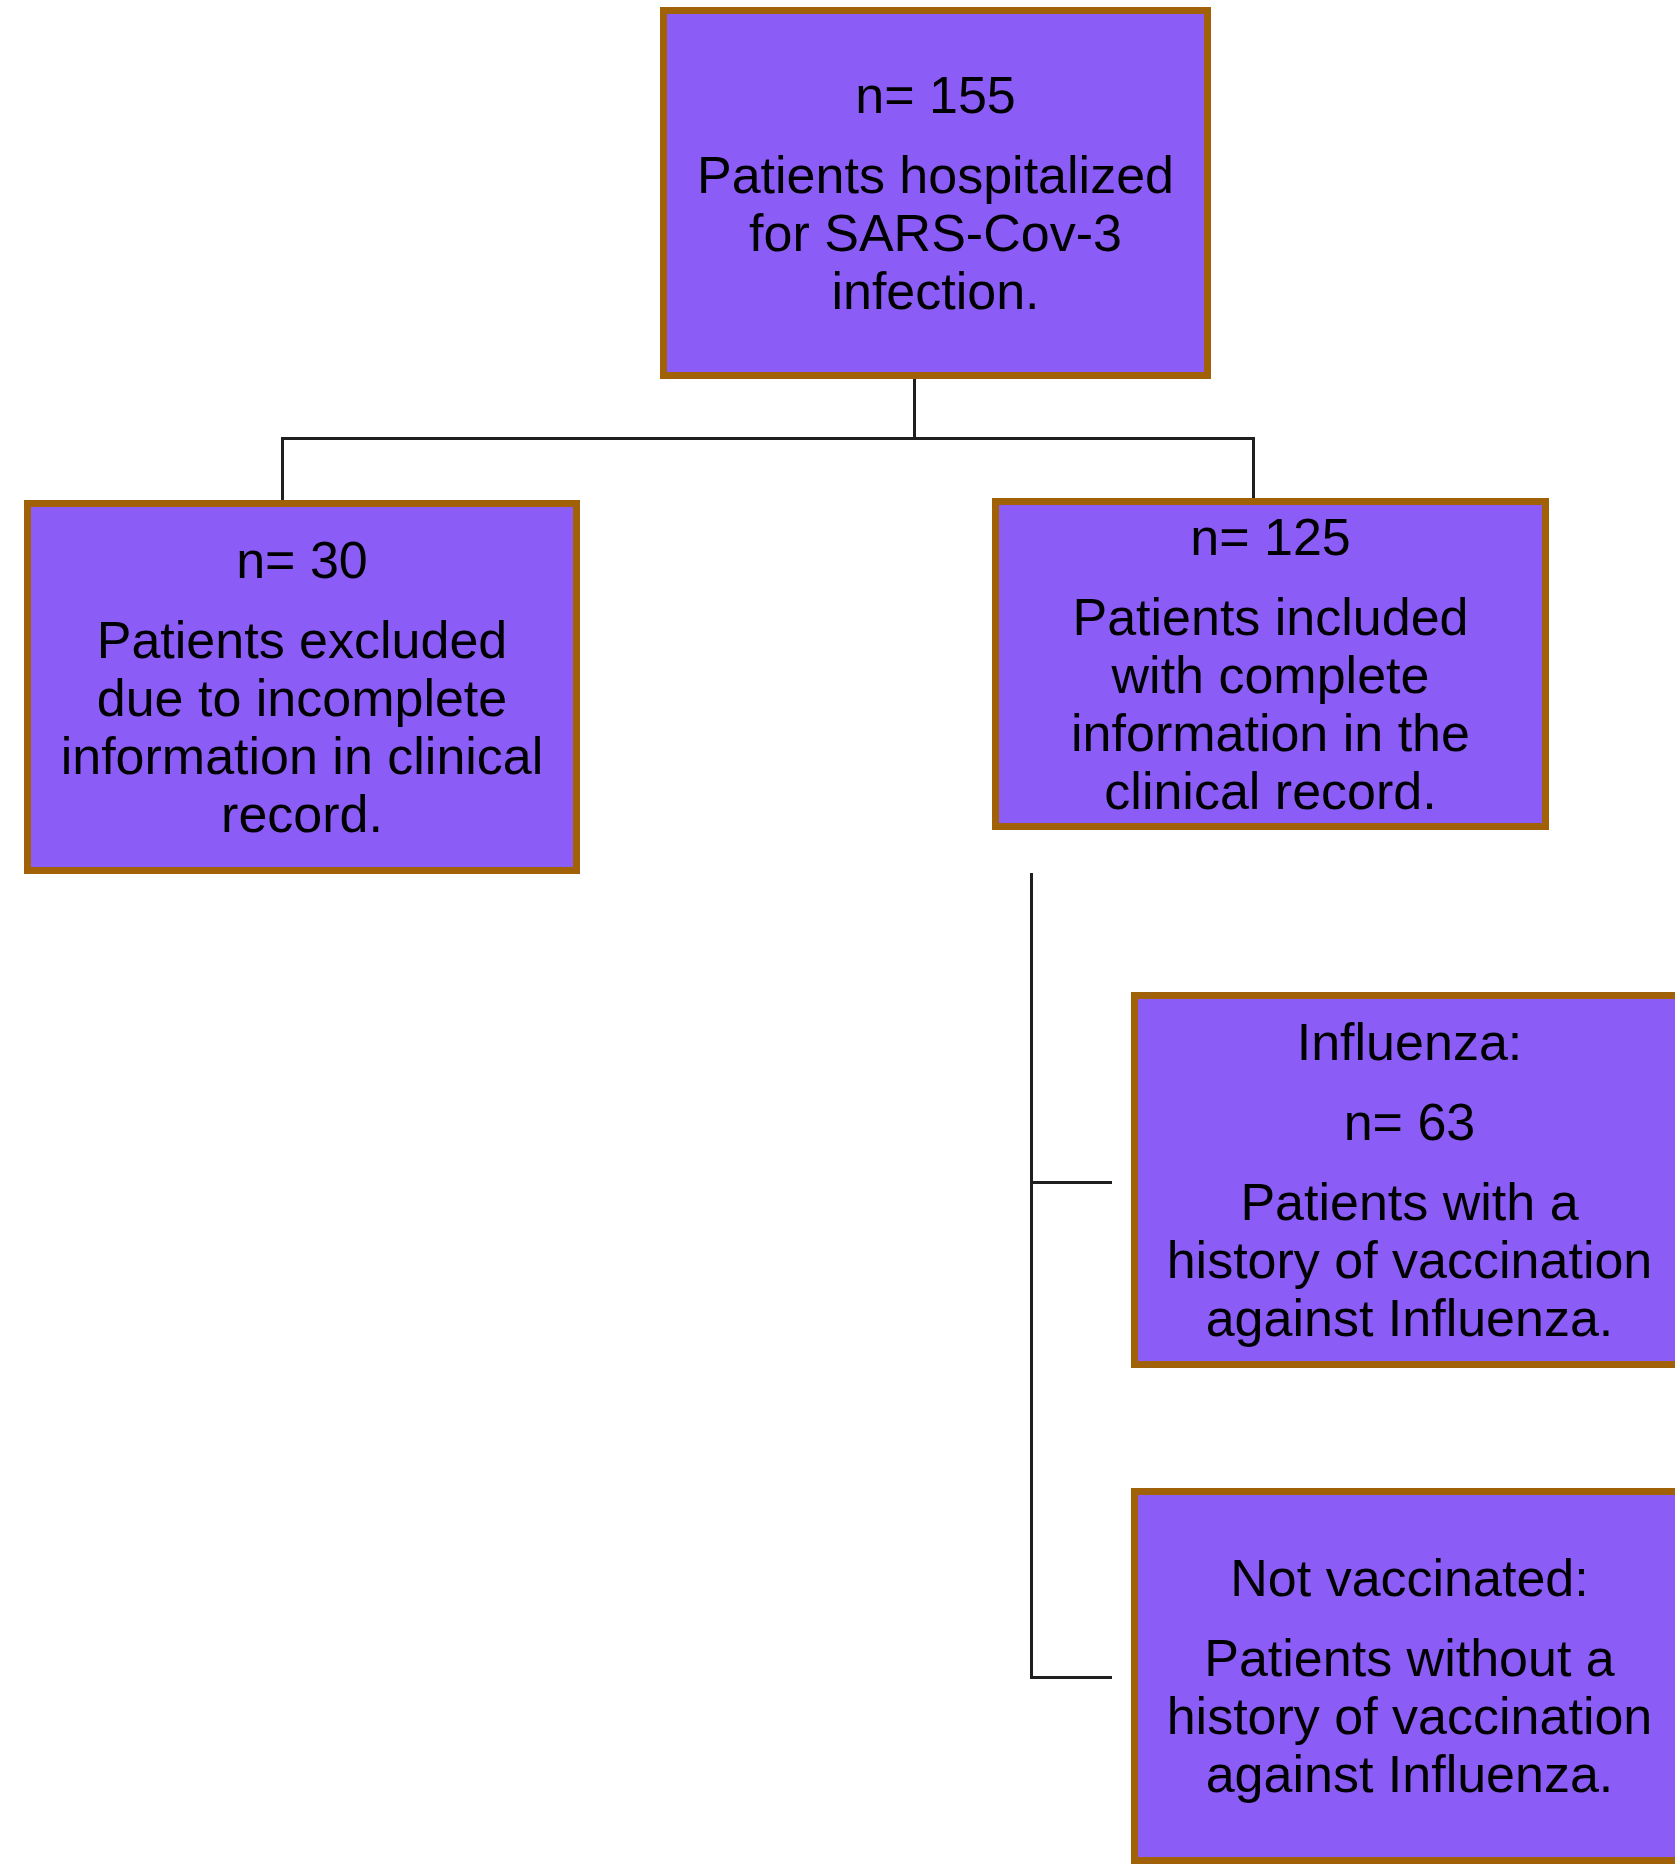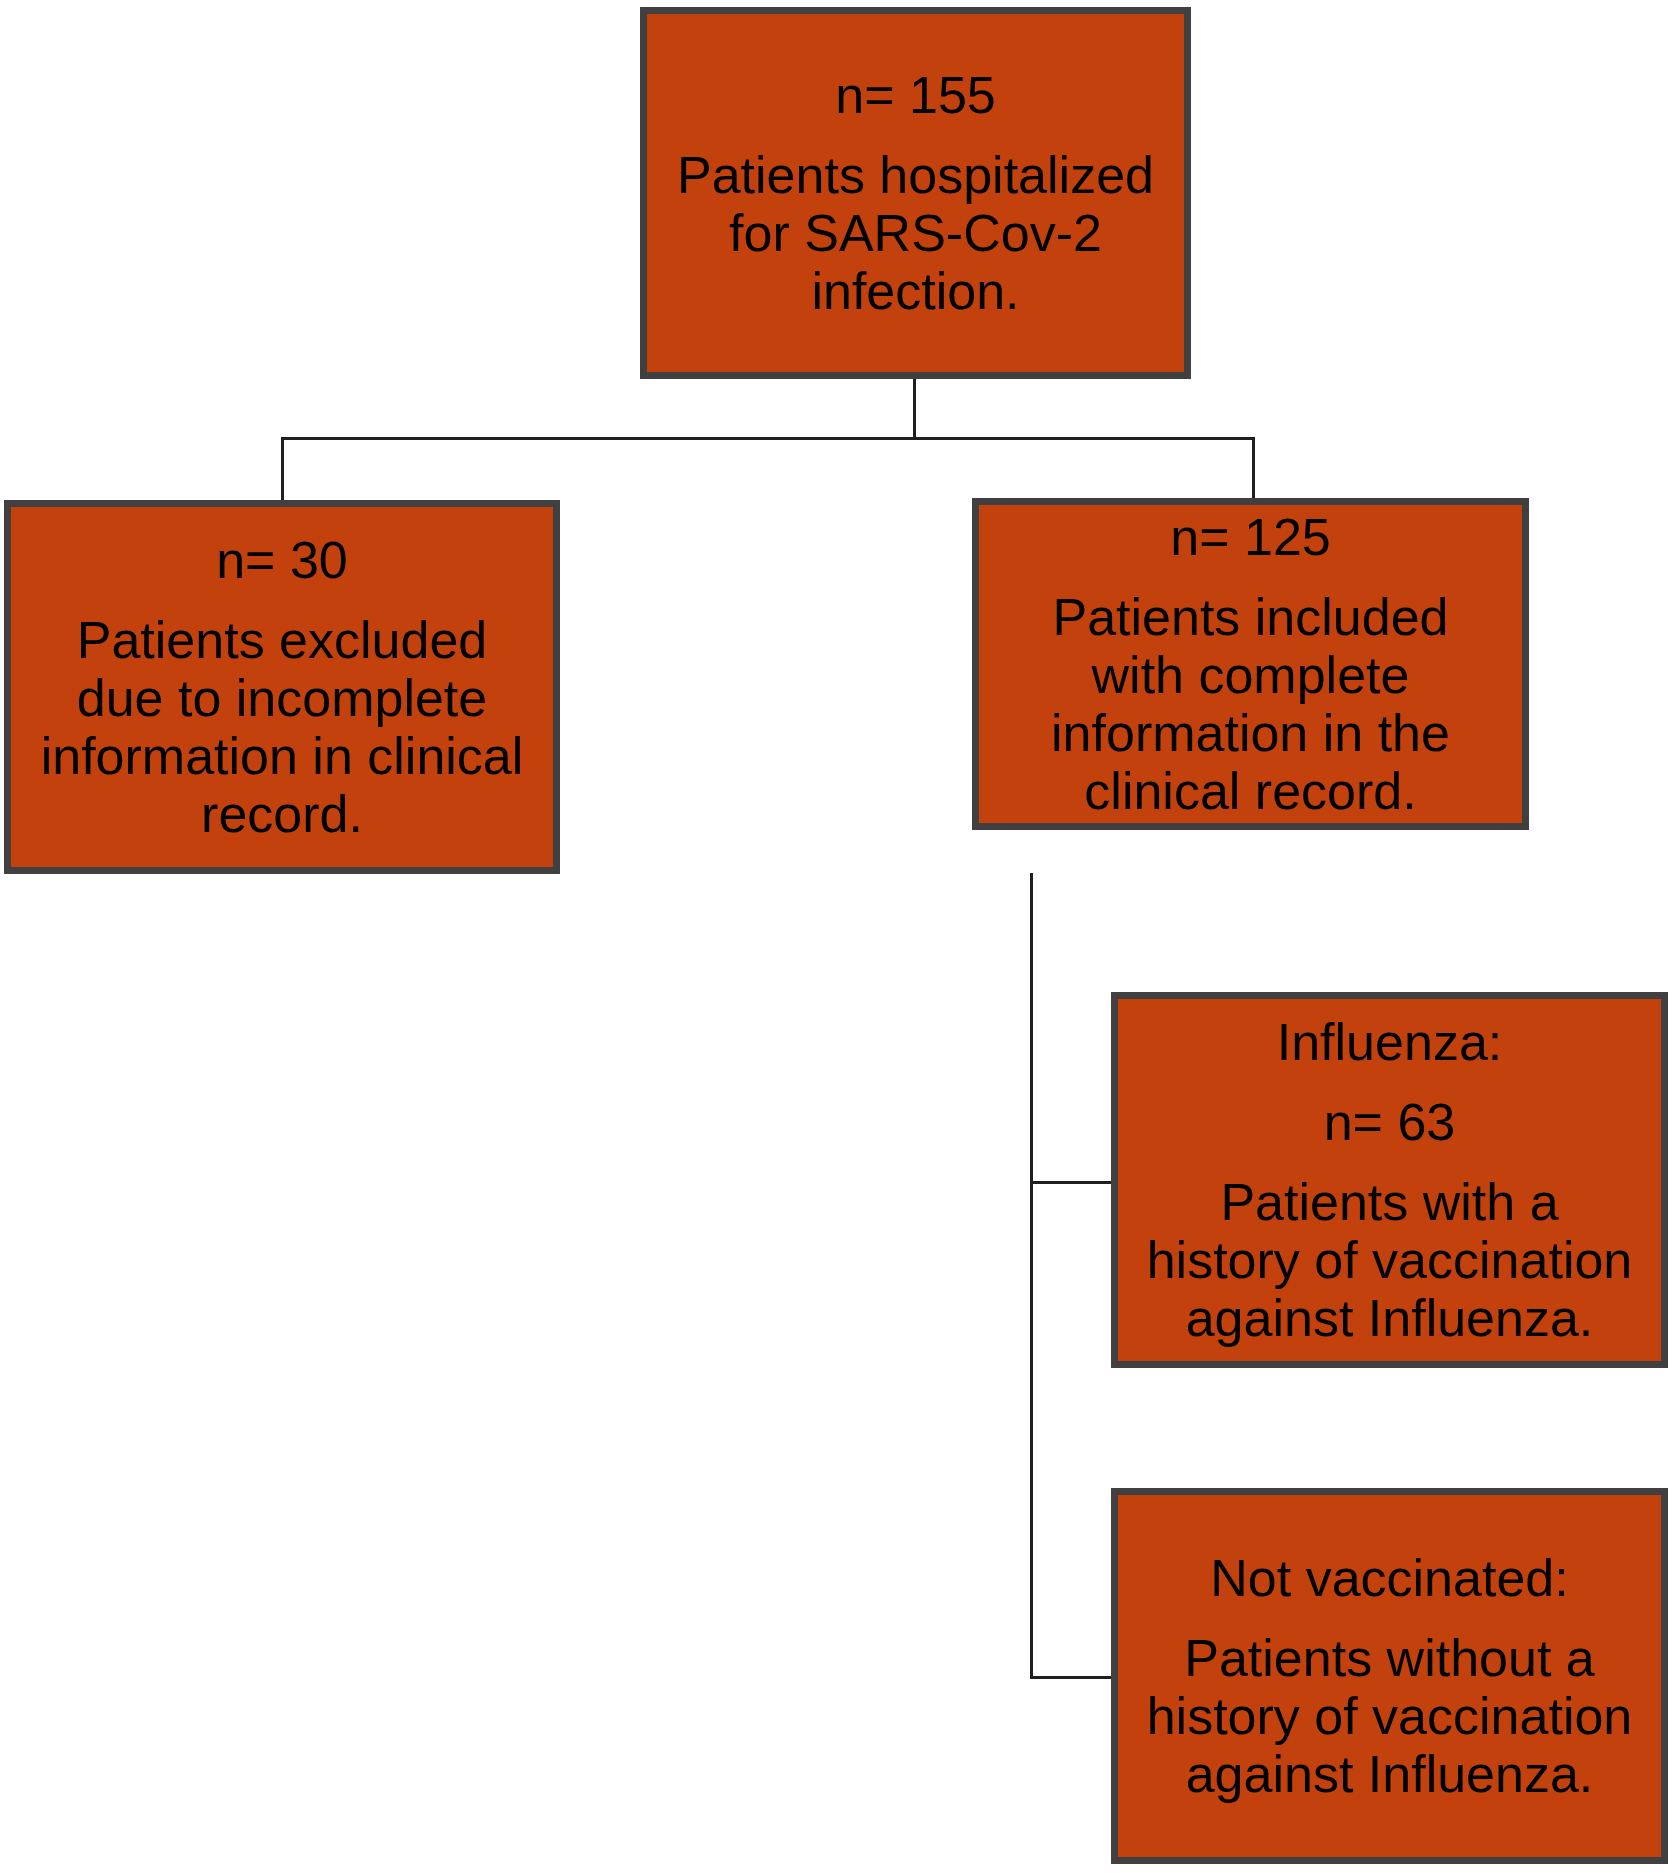--- a/index.html
+++ b/index.html
@@ -11,29 +11,30 @@
     position: relative;
     width: 1675px;
     height: 1873px;
     background: #ffffff;
     font-family: "Liberation Sans", sans-serif;
     color: #000000;
   }
   .node {
     position: absolute;
     box-sizing: border-box;
-    border: 7px solid #404040;
-    background: #c2410c;
+    border: 7px solid #a16207;
+    background: #8b5cf6;
     display: flex;
     flex-direction: column;
     align-items: center;
     justify-content: center;
     text-align: center;
     font-size: 52px;
     line-height: 58px;
+    margin-left: 20px;
   }
   .block {
     white-space: pre-line;
     width: 100%;
   }
   .block + .block {
     margin-top: 22px;
   }
   .connector {
     position: absolute;
@@ -63,21 +64,21 @@
   <div class="connector conn-split-rail"></div>
   <div class="connector conn-excluded-drop"></div>
   <div class="connector conn-included-drop"></div>
   <div class="connector conn-included-stem"></div>
   <div class="connector conn-vacc-branch"></div>
   <div class="connector conn-notvacc-branch"></div>
 
   <div class="node node-total">
     <div class="block">n= 155</div>
     <div class="block">Patients hospitalized
-for SARS-Cov-2
+for SARS-Cov-3
 infection.</div>
   </div>
 
   <div class="node node-excluded">
     <div class="block">n= 30</div>
     <div class="block">Patients excluded
 due to incomplete
 information in clinical
 record.</div>
   </div>

